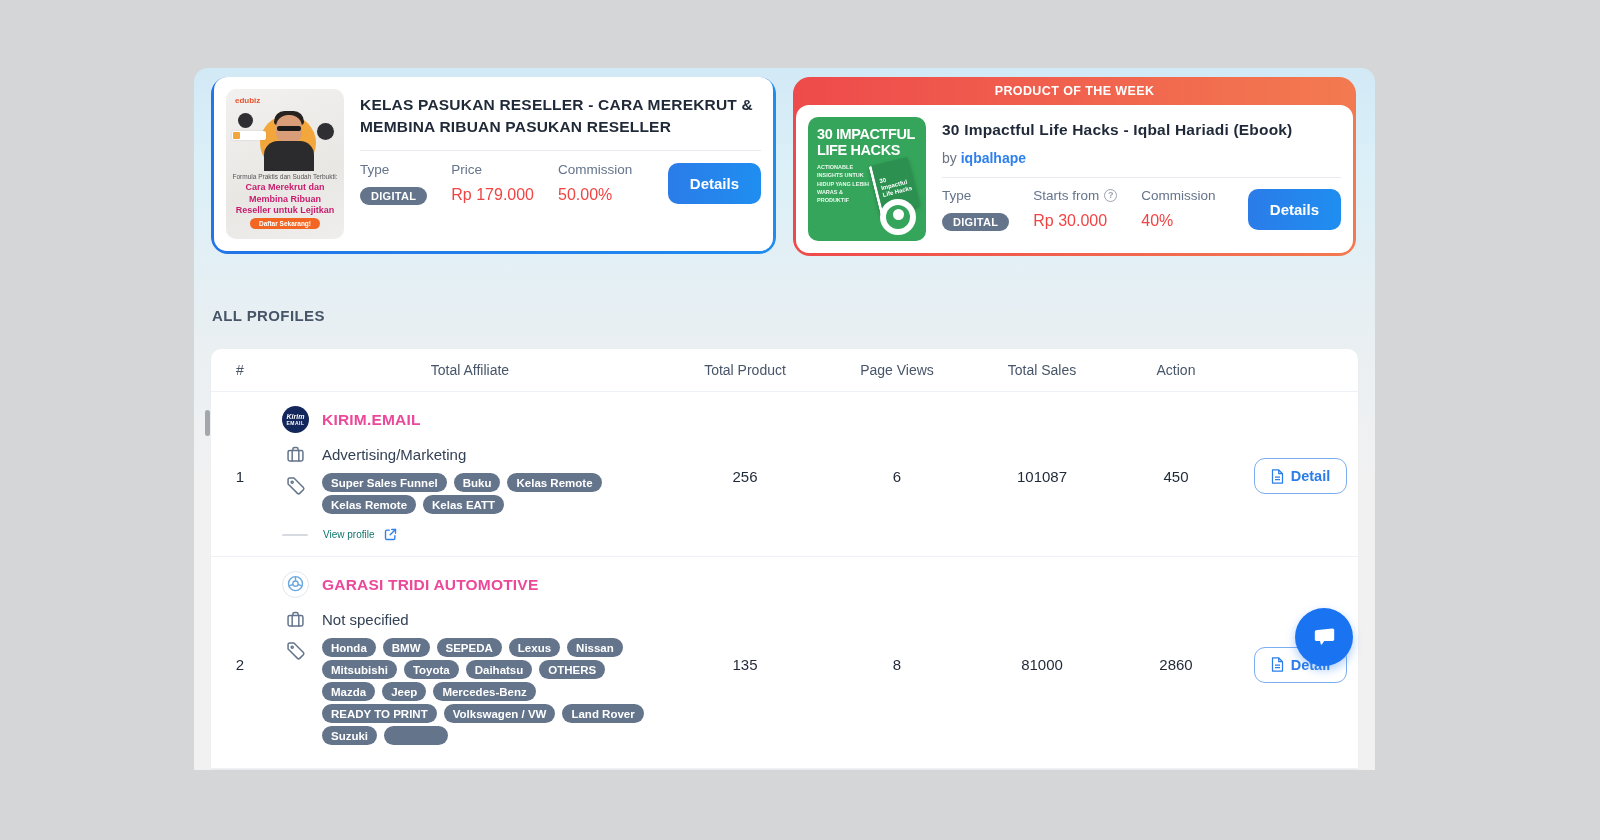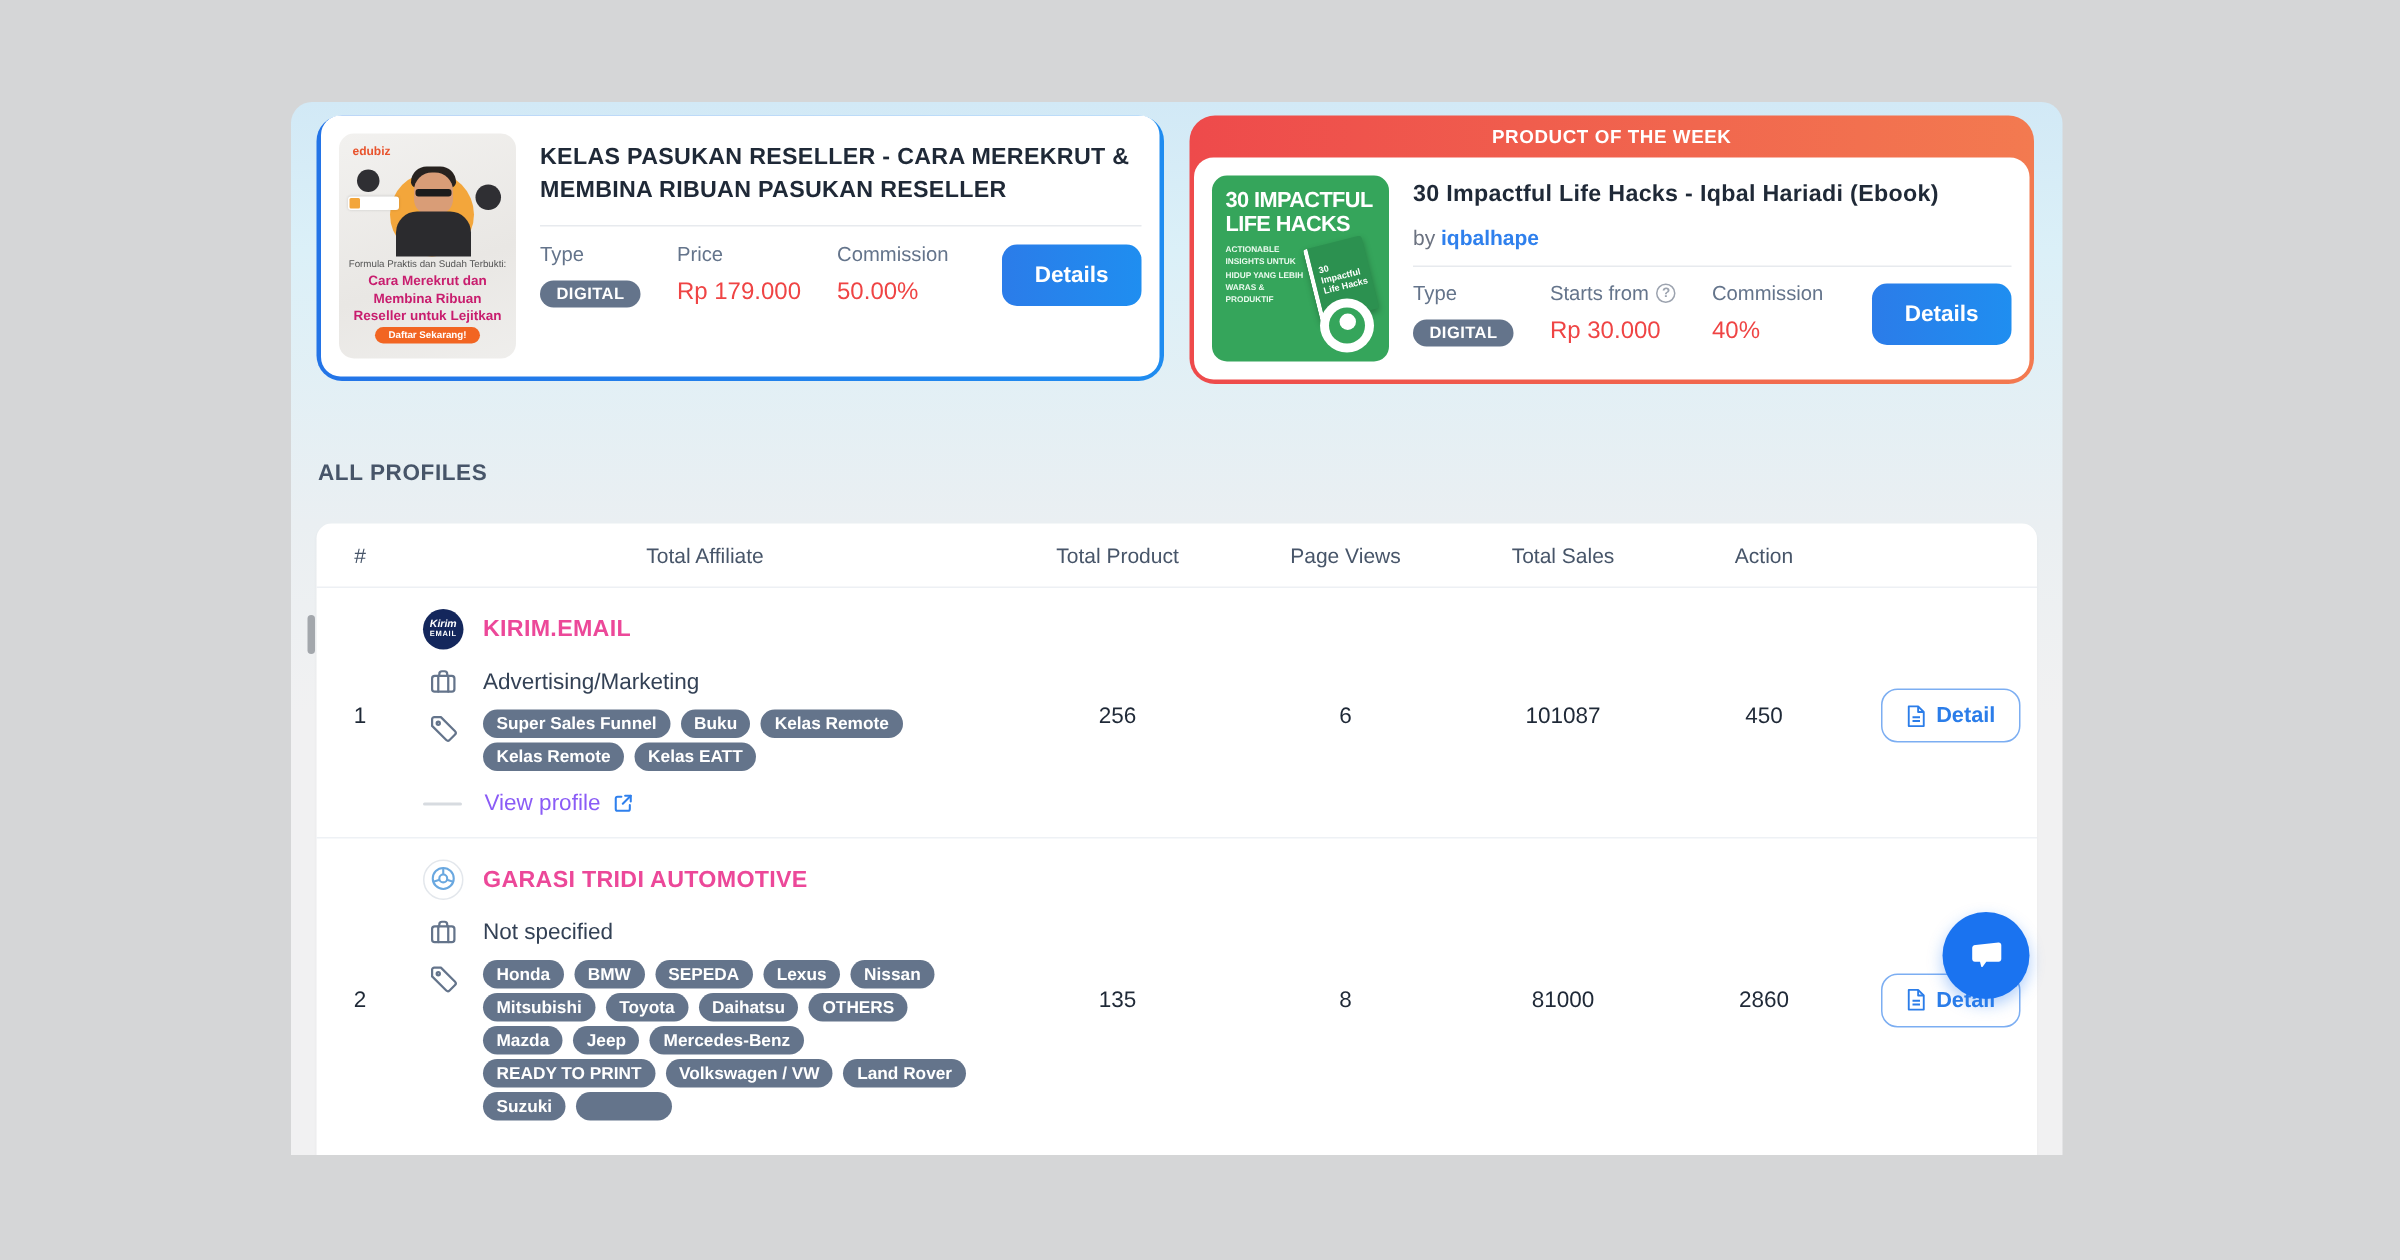--- a/index.html
+++ b/index.html
@@ -91,21 +91,21 @@
   .pcat { font-size:15px; color:#334155; }
   .pline.catline { margin-bottom:8px; }
   .pline.tagsline { align-items:flex-start; margin-bottom:13px; }
   .pline.tagsline .icon-slot { margin-top:2px; }
   .tagwrap { display:flex; flex-wrap:wrap; gap:3px 7px; max-width:330px; }
   .tag { background:#64748b; color:#fff; font-size:11.5px; font-weight:700; padding:3.5px 9px;
     border-radius:999px; white-space:nowrap; }
   .tag.partial { width:64px; }
   .pline.viewline { margin-bottom:4px; gap:0; }
   .dash { width:26px; height:2px; background:#d7dbe0; border-radius:2px; margin-right:15px; }
-  .view-link { display:inline-flex; align-items:center; gap:8px; color:#8b5cf6; font-size:15px; font-weight:500;
+  .view-link { display:inline-flex; align-items:center; gap:8px; color:#0f766e; font-size:10px; font-weight:500;
     text-decoration:none; cursor:pointer; }
 
   .detail-btn { display:inline-flex; align-items:center; gap:7px; background:#fff; border:1.5px solid #7caef2;
     color:#2b7de9; border-radius:11px; padding:9px 16px; font-size:14.5px; font-weight:600; cursor:pointer; font-family:inherit; }
 
   .scroll-thumb { position:absolute; left:11px; top:342px; width:5px; height:26px; background:#a3a7ac; border-radius:3px; }
 
   .chat-fab { position:absolute; left:1101px; top:540px; width:58px; height:58px; border-radius:50%; border:none;
     background:#1a73f0; display:flex; align-items:center; justify-content:center; cursor:pointer;
     box-shadow:0 4px 10px rgba(26,115,240,.35); }

